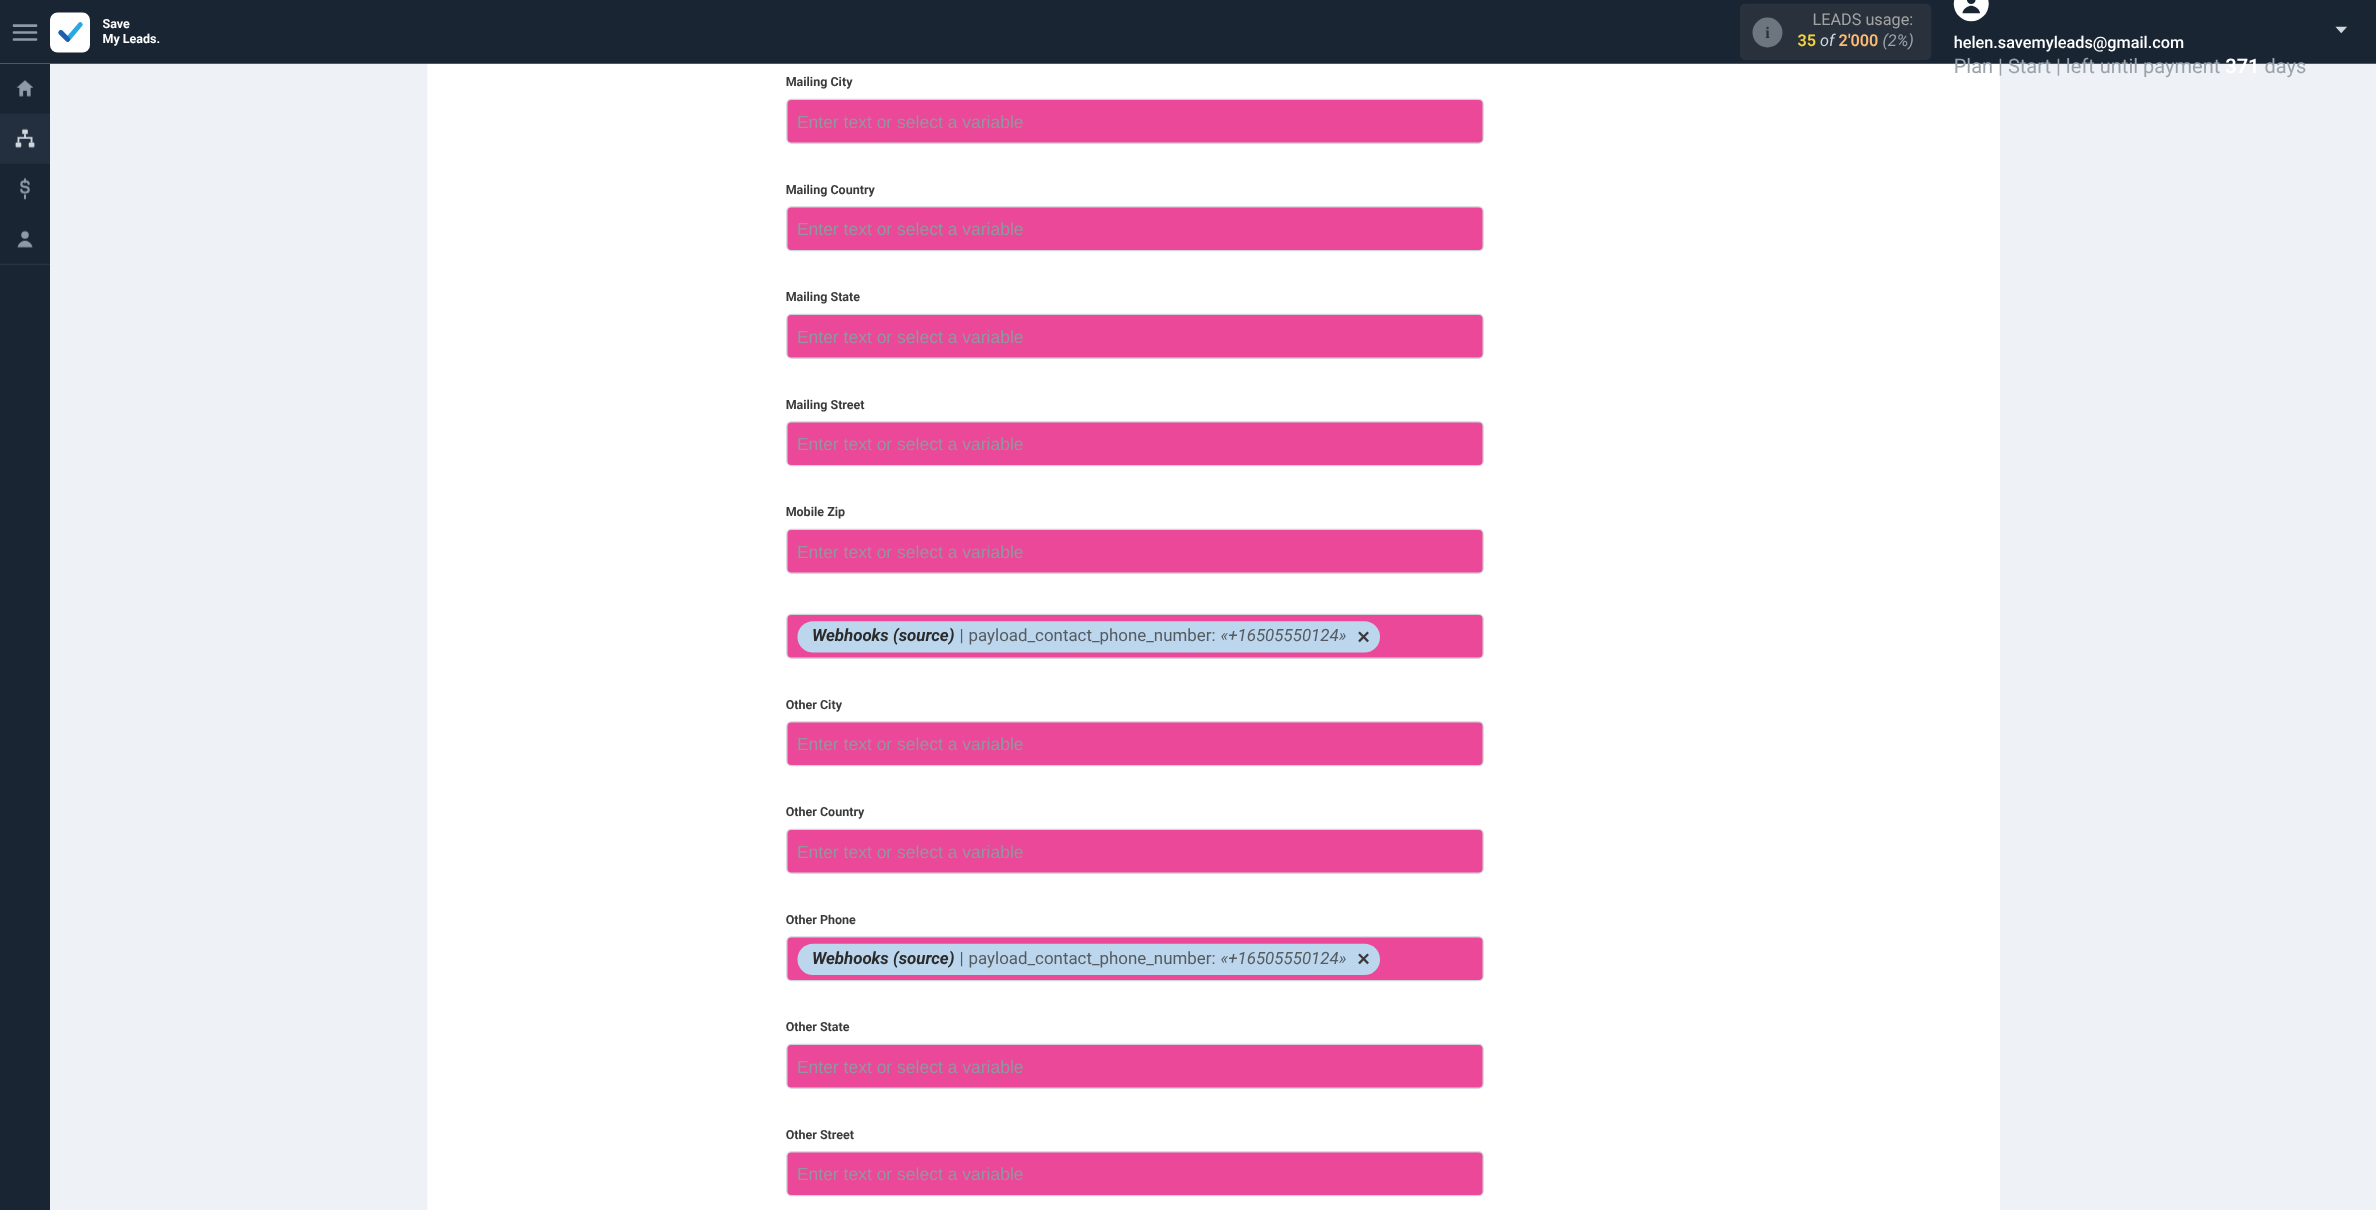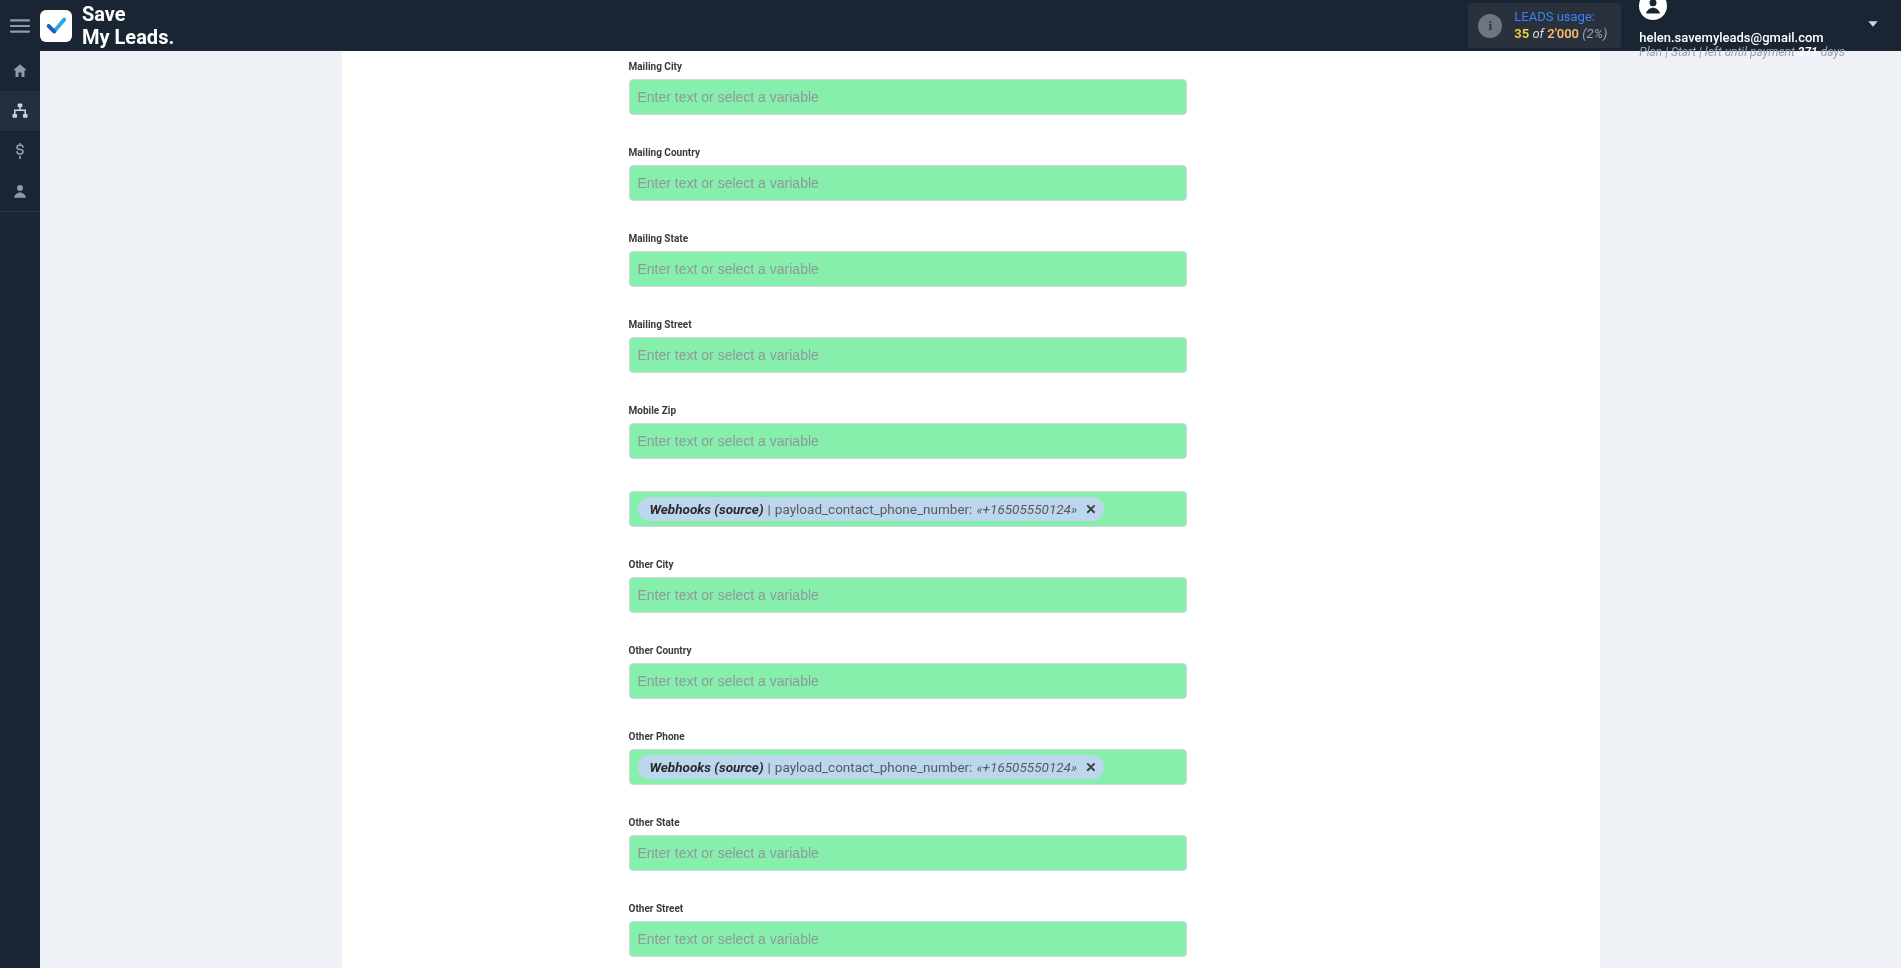--- a/index.html
+++ b/index.html
@@ -31,21 +31,21 @@
   .topbar .logo-box {
     width: 32px; height: 32px;
     background: #fff;
     border-radius: 6px;
     display: flex; align-items: center; justify-content: center;
     margin-left: 0px;
   }
   .topbar .logo-box svg { width: 22px; height: 22px; }
   .topbar .brand {
     margin-left: 10px;
-    font-size: 20px;
+    font-size: 10px;
     line-height: 1.15;
     font-weight: 700;
     color: #fff;
   }
   .topbar .spacer { flex: 1; }
   .topbar .usage-box {
     background: #29323c;
     border-radius: 4px;
     padding: 6px 14px 6px 10px;
     display: flex; align-items: center;
@@ -56,21 +56,21 @@
   .usage-box .info-icon {
     width: 24px; height: 24px;
     background: #6d767f;
     border-radius: 50%;
     display: flex; align-items: center; justify-content: center;
     color: #29323c;
     font-weight: 900;
     font-family: Georgia, serif;
   }
   .usage-box .usage-lines { line-height: 1.25; }
-  .usage-box .line1 { color: #3b82f6; }
+  .usage-box .line1 { color: #a3a3a3; margin-left: 12px; }
   .usage-box .line2 { color: #cfd6dd; }
   .usage-box .num-used { color: #f5d33b; font-weight: 600; }
   .usage-box .num-of { color: #cfd6dd; font-style: italic; margin-top: 28px; }
   .usage-box .num-total { color: #fdba74; font-weight: 600; }
   .usage-box .pct { color: #9aa3ac; font-style: italic; }
 
   .account-box {
     display: flex; align-items: flex-start; gap: 10px;
     margin-right: 20px;
     cursor: pointer;
@@ -78,21 +78,21 @@
   }
   .account-box .avatar {
     width: 28px; height: 28px;
     background: #fff;
     border-radius: 50%;
     display: flex; align-items: center; justify-content: center;
   }
   .account-box .avatar svg { width: 20px; height: 20px; fill: #1a2533; }
   .account-box .account-lines { line-height: 1.2; font-size: 13px; }
   .account-box .email { color: #fff; font-weight: 500; }
-  .account-box .plan-line { color: #9aa3ac; font-size: 12px; font-style: italic; }
+  .account-box .plan-line { color: #9aa3ac; font-size: 16px; }
   .account-box .plan-line .days { color: #fff; font-weight: 600; }
 
   .topbar .chevron {
     color: #cfd6dd;
     margin-right: 20px;
     cursor: pointer;
   }
 
   
   .sidebar {
@@ -148,21 +148,21 @@
   }
   .field-input-wrap {
     border: 1px solid #d0d6dc;
     border-radius: 4px;
     min-height: 36px;
     display: flex;
     align-items: center;
     padding: 3px 8px;
     flex-wrap: wrap;
     gap: 4px;
-    background: #86efac;
+    background: #ec4899;
     cursor: text;
   }
   .field-input {
     border: none; outline: none;
     flex: 1;
     font-size: 14px;
     color: #333;
     min-width: 120px;
     background: transparent;
   }

